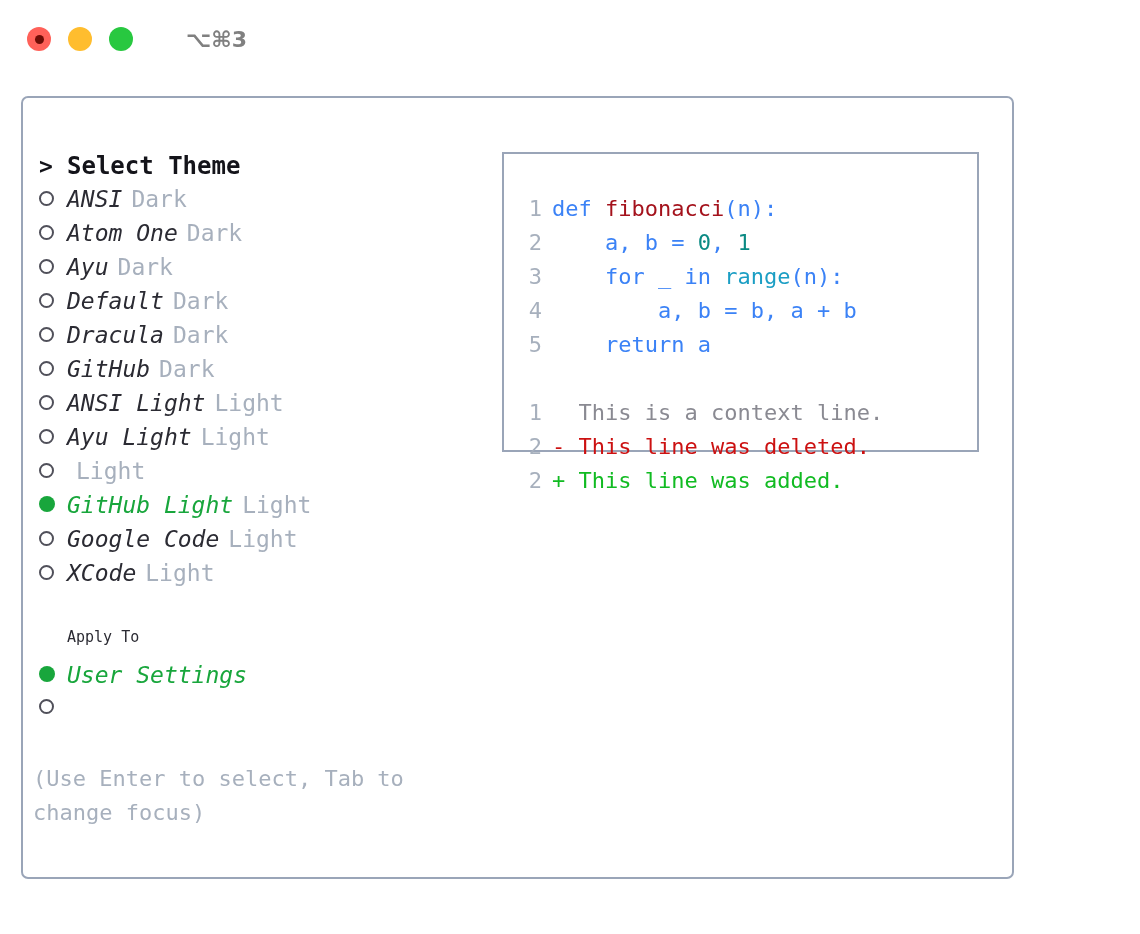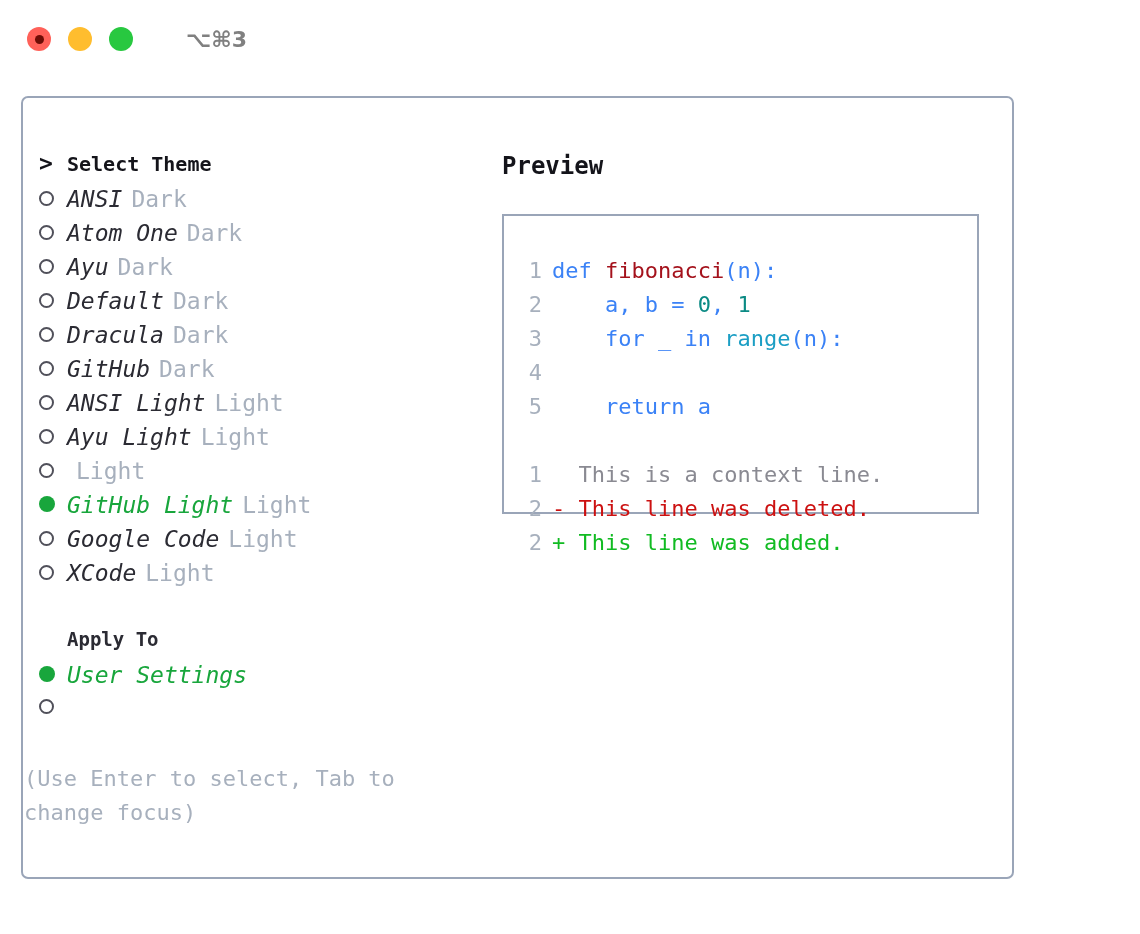--- a/index.html
+++ b/index.html
@@ -126,43 +126,42 @@
     width: 16px;
     height: 16px;
     background: #18a63c;
     border-radius: 50%;
     box-sizing: border-box;
     position: relative;
     top: -1px;
   }
   .row-title {
     font-weight: bold;
-    font-size: 20px;
+    font-size: 24px;
     color: #14141a;
   }
   .name {
     color: #2b2b33;
     font-style: italic;
   }
   .name.selected {
     color: #18a63c;
   }
   .kind {
     color: #a7b0bd;
     margin-left: 9px;
   }
   .section-head {
     color: #2b2b33;
-    font-size: 19px;
-    font-weight: bold;
+    font-size: 15px;
   }
   .spacer-row { height: 34px; }
   .hint {
     position: absolute;
-    left: 1px;
+    left: 10px;
     top: 664px;
     width: 420px;
     font-size: 22px;
     line-height: 34px;
     color: #a7b0bd;
   }
 
   
   .right-col {
     position: absolute;
@@ -255,27 +254,26 @@
         </div>
         <div id="apply-items">
             <div class="row"><span class="marker"><span class="bullet-filled"></span></span><span class="name selected">User Settings</span></div>
             <div class="row"><span class="marker"><span class="bullet-empty"></span></span></div>
           </div>
       </div>
 
       <div class="hint">(Use Enter to select, Tab to change focus)</div>
 
       <div class="right-col">
-        <div class="preview-title">Preview</div>
         <div class="preview-box">
           <div id="code-lines">
               <div class="code-line"><span class="lineno">1</span><span><span class="code-text">def </span><span class="tok-func">fibonacci</span><span class="code-text">(n):</span></span></div>
               <div class="code-line"><span class="lineno">2</span><span><span class="code-text">    a, b = </span><span class="tok-num">0</span><span class="code-text">, </span><span class="tok-num">1</span></span></div>
               <div class="code-line"><span class="lineno">3</span><span><span class="code-text">    for _ in </span><span class="tok-call">range</span><span class="code-text">(n):</span></span></div>
-              <div class="code-line"><span class="lineno">4</span></div>
+              <div class="code-line"><span class="lineno">4</span><span><span class="code-text">        a, b = b, a + b</span></span></div>
               <div class="code-line"><span class="lineno">5</span><span><span class="code-text">    return a</span></span></div>
             </div>
           <div class="code-blank"></div>
           <div id="diff-lines">
               <div class="code-line"><span class="lineno">1</span><span class="diff-context">  This is a context line.</span></div>
               <div class="code-line"><span class="lineno">2</span><span class="diff-del">- This line was deleted.</span></div>
               <div class="code-line"><span class="lineno">2</span><span class="diff-add">+ This line was added.</span></div>
             </div>
         </div>
       </div>

